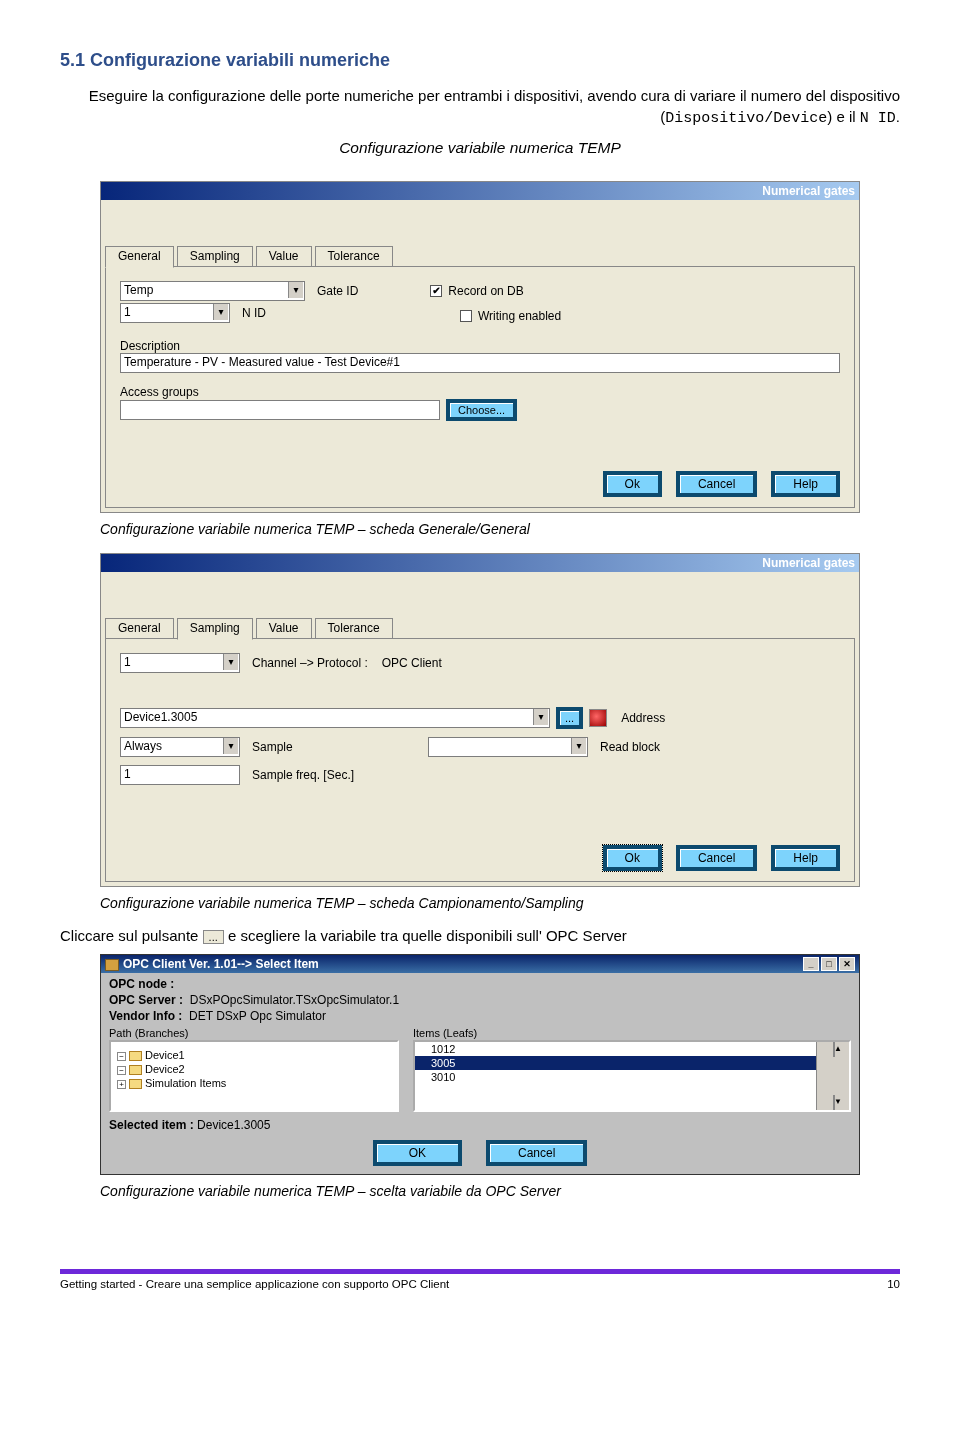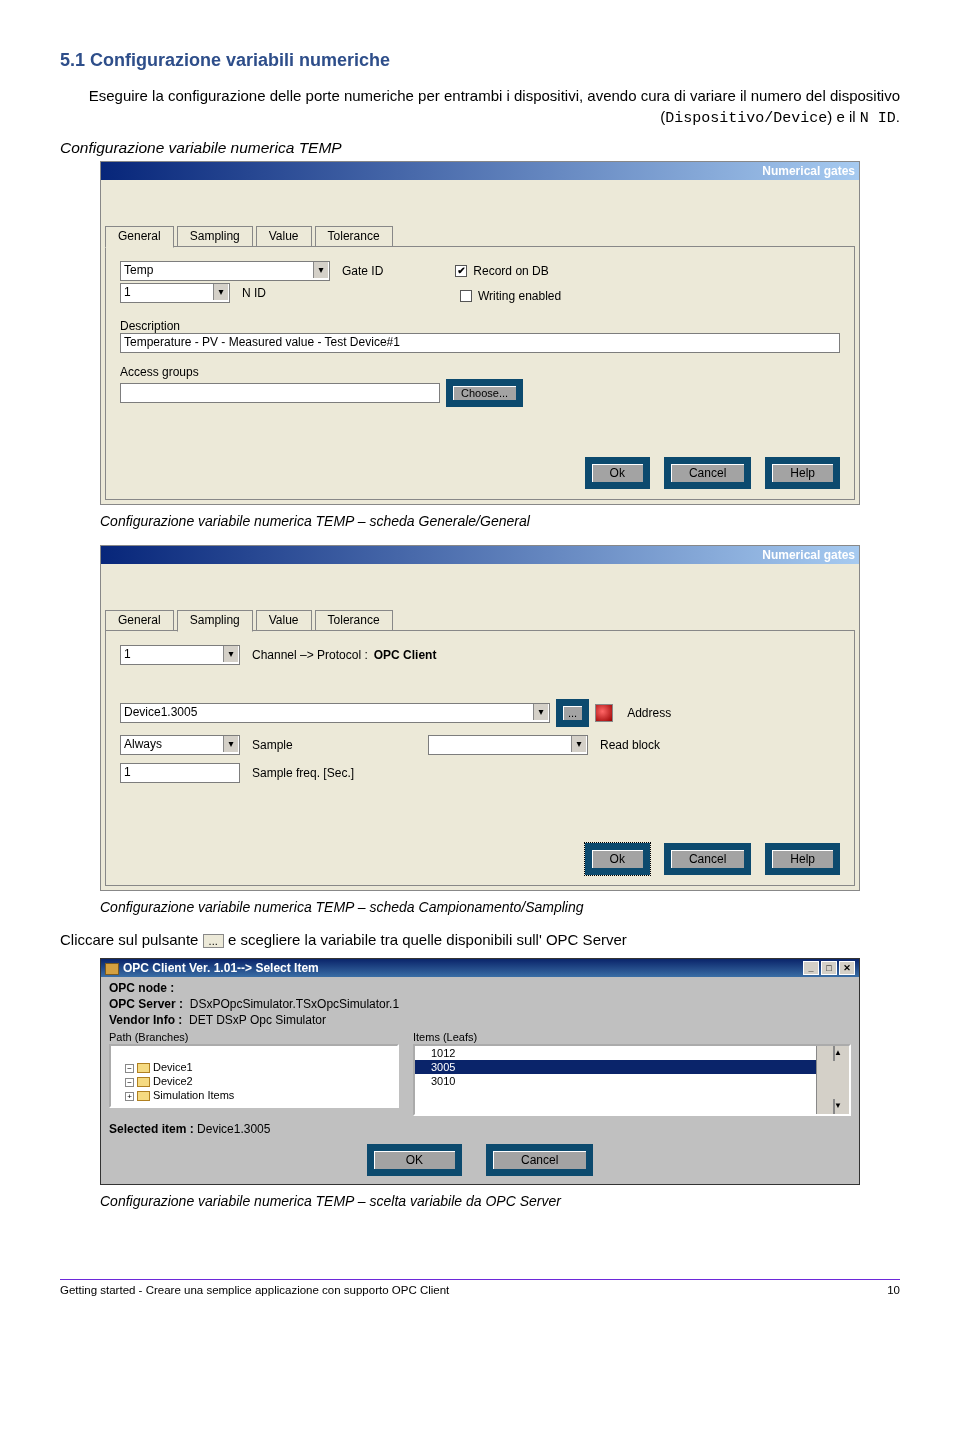--- a/index.html
+++ b/index.html
@@ -1,63 +1,63 @@
 <!DOCTYPE html>
 <html><head>
 <meta charset="utf-8">
 <style>
   * { box-sizing: border-box; margin: 0; padding: 0; }
   body { font-family: Arial, sans-serif; background: #fff; width: 960px; margin: 0 auto; font-size: 13px; color: #000; }
   .page { padding: 50px 60px 20px 60px; }
   .section-title { font-size: 18px; font-weight: bold; color: #2e4e8a; margin-bottom: 14px; }
   .body-text { font-size: 15px; line-height: 1.4; margin-bottom: 10px; text-align: right; }
   .mono { font-family: "Courier New", monospace; }
-  .italic-head { font-style: italic; font-size: 15.5px; margin-bottom: 4px; }
+  .italic-head { font-style: italic; font-size: 15.5px; margin-bottom: 24px; text-align: center; }
   .italic-cap { font-style: italic; font-size: 14px; margin: 8px 0 16px 40px; }
   .para { font-size: 15px; margin: 6px 0 10px 0; }
   .small-btn-inline { display: inline-block; border: 1px solid #888; background: #ece9d8; font-size: 11px; padding: 0 5px; vertical-align: middle; }
 
   .win { margin-left: 40px; border: 1px solid #888; width: 760px; background: #ece9d8; margin-bottom: 6px; }
   .titlebar { background: linear-gradient(to right, #07267a, #a6caf0); color: #fff; font-weight: bold; font-size: 12px; padding: 2px 4px; text-align: right; }
   .tabs { display: flex; gap: 3px; margin: 6px 4px -1px 4px; font-size: 12px; }
   .tab { background: #ece9d8; border: 1px solid #888; border-bottom: none; padding: 2px 12px 4px 12px; position: relative; cursor: pointer; margin-top: 40px; }
   .tab.active { background: #ece9d8; z-index: 2; border-bottom: 1px solid #ece9d8; margin-bottom: -1px; }
   .panel { border: 1px solid #888; background: #ece9d8; margin: 0 4px 4px 4px; padding: 14px 14px 10px 14px; min-height: 240px; position: relative; font-size: 12px; }
 
   .row { display: flex; align-items: center; margin-bottom: 8px; gap: 6px; }
   .combo, .text { background: #fff; border: 1px solid #7d7d7d; height: 20px; padding: 1px 3px; font-size: 12px; }
   .dd { position: relative; }
   .dd::after { content: "▾"; position: absolute; right: 2px; top: 1px; background: #d4d0c8; border-left: 1px solid #888; width: 14px; text-align: center; font-size: 10px; line-height: 16px; }
   .lbl { font-size: 12px; }
   .cb { width: 12px; height: 12px; border: 1px solid #555; background: #fff; display: inline-block; text-align: center; font-size: 10px; line-height: 10px; font-weight: bold; }
-  .btn { border: 7px solid #0c4a6e; background: #a3a3a3; padding: 2px 18px; font-size: 12px; cursor: pointer; box-shadow: 1px 1px 0 #fff inset; }
+  .btn { border: 4px solid #0c4a6e; background: #7dd3fc; padding: 2px 18px; font-size: 12px; cursor: pointer; box-shadow: 1px 1px 0 #fff inset; }
   .btn-row { display: flex; justify-content: flex-end; gap: 14px; margin-top: 18px; }
 
   .win-opc { margin-left: 40px; width: 760px; border: 1px solid #333; background: #c0c0c0; font-size: 12px; }
   .opc-titlebar { background: linear-gradient(to bottom, #0a246a, #3a6ea5); color: #fff; padding: 2px 4px; display: flex; align-items: flex-end; justify-content: space-between; font-weight: bold; gap: 8px; }
   .opc-titlebar .ctrls { display: flex; gap: 2px; }
   .opc-titlebar .ctrls span { width: 16px; height: 14px; background: #d4d0c8; border: 1px solid #fff; color: #000; font-size: 9px; text-align: center; line-height: 12px; font-weight: bold; }
   .opc-body { padding: 4px 8px 8px 8px; background: #c0c0c0; }
   .opc-line { margin-bottom: 2px; }
   .opc-cols { display: flex; gap: 14px; margin-top: 4px; }
   .tree, .leafs { border: 2px inset #fff; background: #fff; font-size: 11px; }
-  .tree { width: 290px; height: 64px; padding: 14px; overflow: hidden; }
+  .tree { width: 290px; height: 72px; padding: 6px; overflow: hidden; }
   .leafs { flex: 1; height: 72px; padding: 0; position: relative; overflow: hidden; }
   .leafs .sel { background: #0a246a; color: #fff; }
   .leafs div { padding: 0 16px; line-height: 14px; }
   .leafs .scrollbar { position: absolute; right: 0; top: 0; bottom: 0; width: 16px; background: #d4d0c8; border-left: 1px solid #888; display: flex; flex-direction: column; justify-content: space-between; }
   .leafs .scrollbar span { height: 15px; background: #d4d0c8; border: 1px solid #888; text-align: center; font-size: 8px; line-height: 12px; }
   .tree-row { white-space: nowrap; line-height: 14px; }
   .folder { display: inline-block; width: 13px; height: 10px; background: #f5da81; border: 1px solid #b08020; margin-right: 3px; vertical-align: middle; }
   .exp { display: inline-block; width: 9px; height: 9px; border: 1px solid #888; font-size: 8px; line-height: 7px; text-align: center; margin-right: 3px; background: #fff; vertical-align: middle; }
   .opc-col-label { font-size: 11px; margin-bottom: 1px; }
   .opc-btns { display: flex; justify-content: center; gap: 24px; margin-top: 8px; }
   .opc-icon { display: inline-block; width: 14px; height: 12px; background: #d4a040; border: 1px solid #7a5a20; margin-right: 4px; vertical-align: middle; }
 
-  .footer { border-top: 1px solid #6d28d9; margin: 34px 60px 0 60px; padding-top: 4px; display: flex; justify-content: space-between; font-size: 11.5px; }
+  .footer { border-top: 5px solid #6d28d9; margin: 34px 60px 0 60px; padding-top: 4px; display: flex; justify-content: space-between; font-size: 11.5px; }
   .browse-icon { display: inline-block; width: 18px; height: 18px; border: 1px solid #888; background: radial-gradient(circle at 40% 40%, #f66, #900); vertical-align: middle; }
 </style>
 </head>
 <body>
 
 <div class="page">
 
   <div class="section-title">5.1 Configurazione variabili numeriche</div>
 
   <p class="body-text">
@@ -69,21 +69,21 @@
   <div class="win">
     <div class="titlebar">Numerical gates</div>
     <div class="tabs">
       <div class="tab active">General</div>
       <div class="tab">Sampling</div>
       <div class="tab">Value</div>
       <div class="tab">Tolerance</div>
     </div>
     <div class="panel">
       <div class="row">
-        <div class="dd" style="width:210px">
+        <div class="dd" style="width:185px">
             <div class="combo" style="width:100%">Temp</div>
           </div>
         <span class="lbl" style="margin-left:6px">Gate ID</span>
         <span style="width:60px"></span>
         <span class="cb">✔</span>
         <span class="lbl">Record on DB</span>
       </div>
       <div class="row">
         <span style="width:334px"></span>
         <span class="cb"></span>
@@ -119,21 +119,21 @@
       <div class="tab active">Sampling</div>
       <div class="tab">Value</div>
       <div class="tab">Tolerance</div>
     </div>
     <div class="panel">
       <div class="row">
         <div class="dd" style="width:120px">
             <div class="combo" style="width:100%">1</div>
           </div>
         <span class="lbl" style="margin-left:6px">Channel –&gt; Protocol :</span>
-        <span class="lbl" style="font-weight:bold;margin-left:0">OPC Client</span>
+        <span class="lbl" style="font-weight:normal;margin-left:8px">OPC Client</span>
       </div>
       <div class="row" style="margin-top:34px">
         <div class="dd" style="width:430px">
             <div class="combo" style="width:100%">Device1.3005</div>
           </div>
         <div class="btn" style="padding:1px 5px;font-size:11px">...</div>
         <span class="browse-icon"></span>
         <span class="lbl" style="margin-left:8px">Address</span>
       </div>
       <div class="row">

